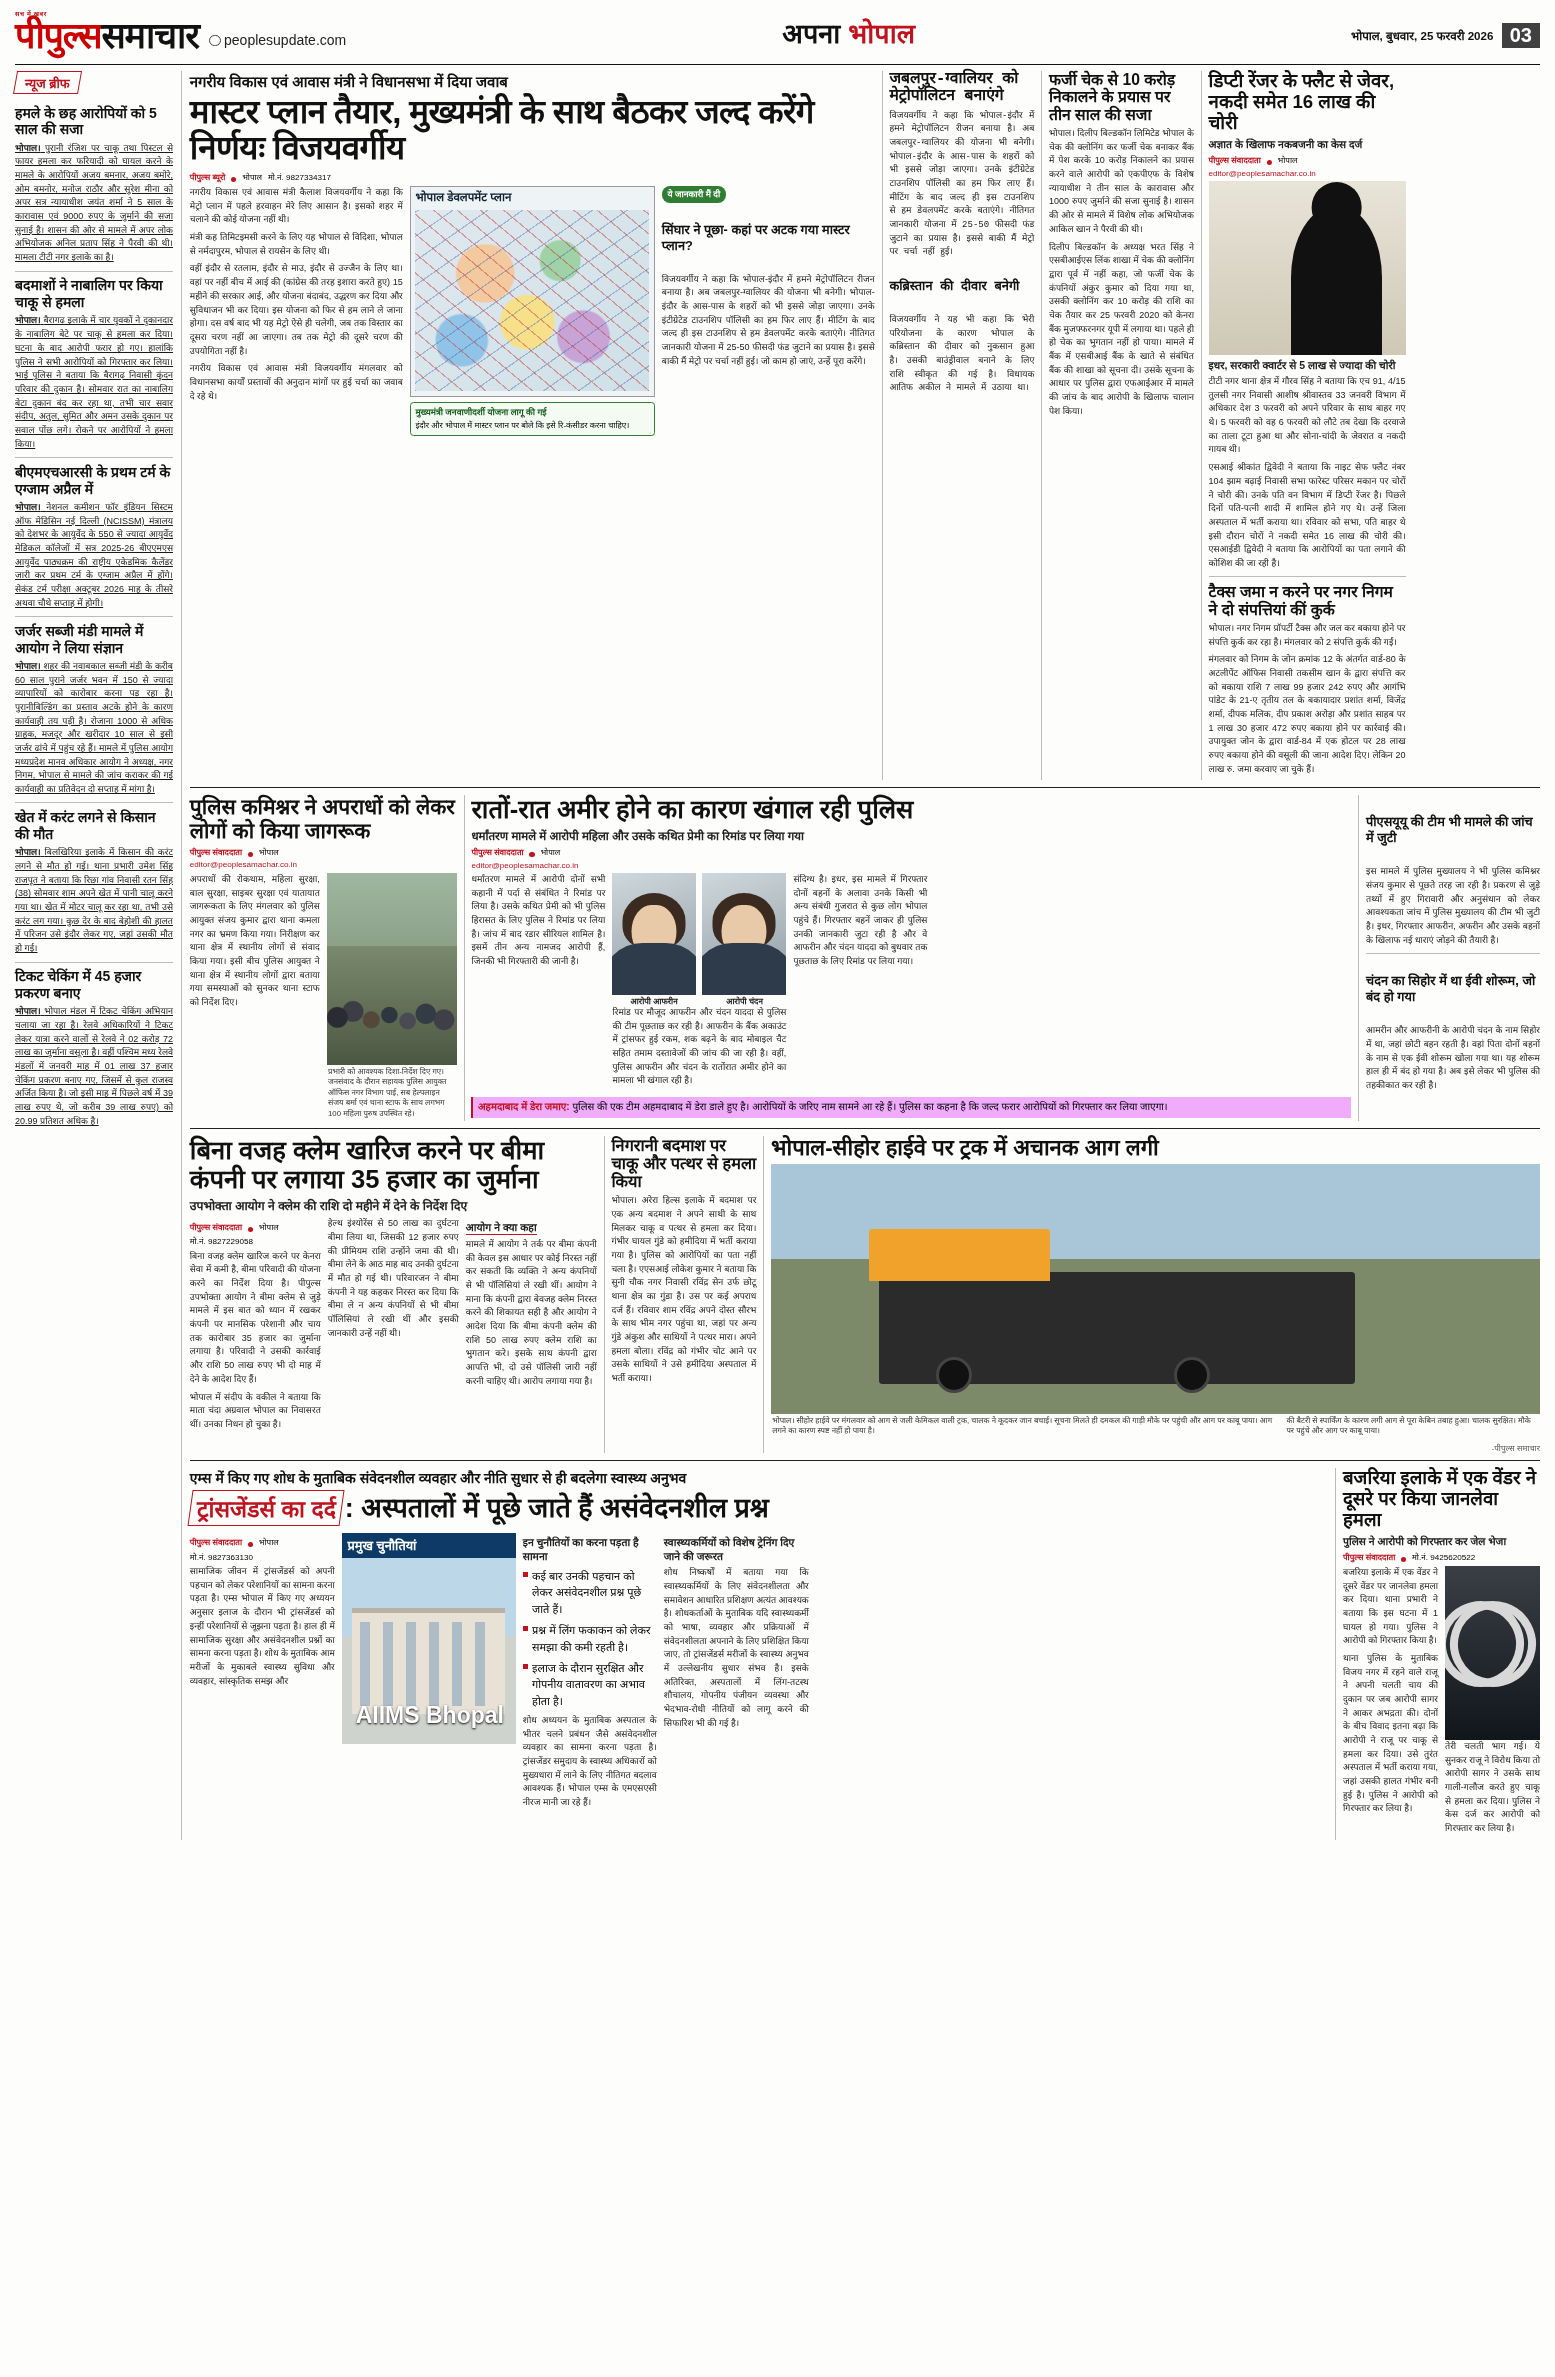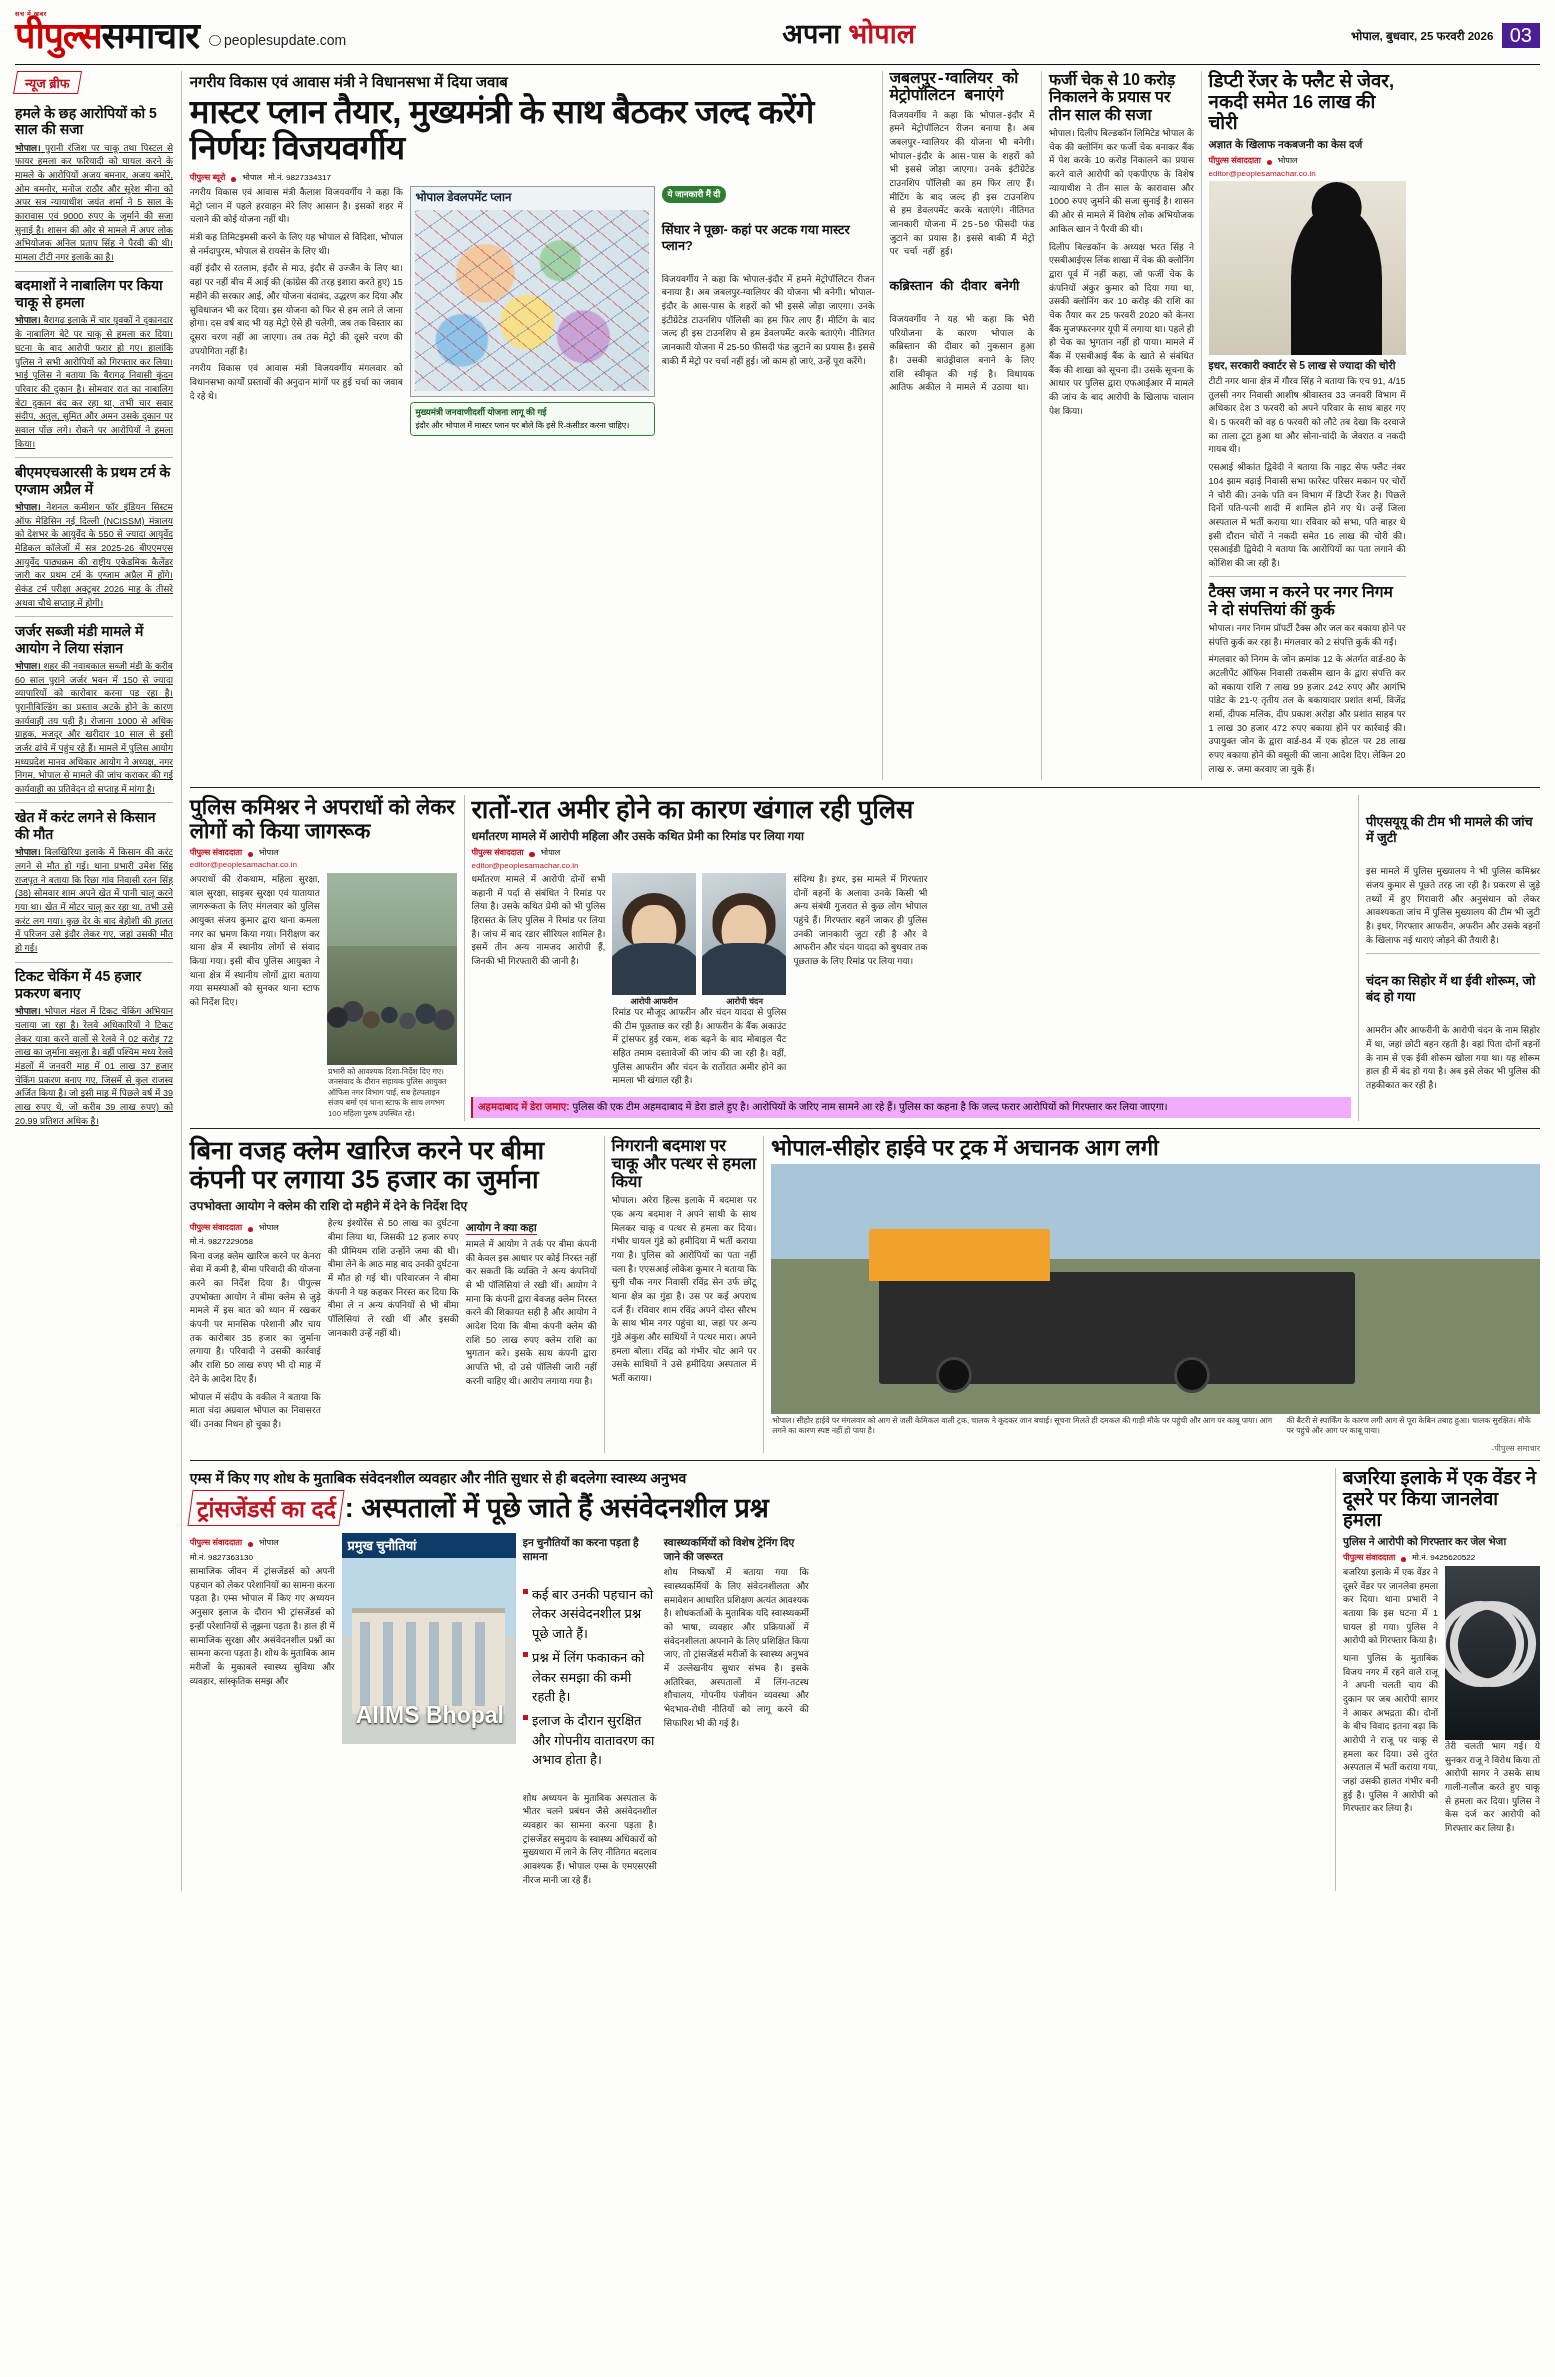--- a/index.html
+++ b/index.html
@@ -11,21 +11,21 @@
   .logo-tag{font-size:6.4px;color:#b11;letter-spacing:0.6px;margin-bottom:1.2px;font-weight:bold;}
   .logo-main{font-size:36px;font-weight:bold;color:#111;letter-spacing:-1.2px;}
   .logo-main .red{color:#c00;}
   .site{font-size:14px;color:#222;padding-bottom:5.8px;}
   .site .globe{display:inline-block;width:9.3px;height:9.3px;border:1.2px solid #444;border-radius:50%;margin-right:3.5px;vertical-align:-1.2px;}
   .mast-center{display:flex;align-items:center;gap:8.1px;padding-bottom:3.5px;}
   .mast-center .apna{font-size:27px;font-weight:bold;color:#111;}
   .mast-center .bhopal{font-size:27px;font-weight:bold;color:#c1121f;}
   .mast-right{display:flex;align-items:center;gap:8.1px;padding-bottom:5.8px;}
   .dateline{font-size:11.6px;color:#111;font-weight:bold;}
-  .pageno{background:#4c1d95;color:#fff;font-size:20px;font-weight:normal;padding:1.2px 8.1px;}
+  .pageno{background:#404040;color:#fff;font-size:20px;font-weight:bold;padding:1.2px 8.1px;}
   .grid{display:flex;gap:8.1px;margin-top:5.8px;}
   .col{box-sizing:border-box;}
   .c1{width:158px;}
   .c-main{flex:1;}
   .vrule{width:0.6px;background:#bbb;}
   h2.hl{font-weight:bold;color:#111;line-height:1.12;margin:0 0 3.5px 0;}
   .news-brief-tag{display:inline-block;border:1.2px solid #c1121f;color:#c1121f;font-weight:bold;font-size:12.8px;padding:1.7px 9.3px;transform:skewX(-10deg);margin-bottom:4.6px;}
   .news-brief-tag span{display:inline-block;transform:skewX(10deg);}
   .brief h3{font-size:14px;line-height:1.2;margin:5.8px 0 3.5px;color:#111;font-weight:bold;}
   .brief p{font-size:9px;line-height:1.5;margin:0 0 3.5px;text-align:justify;color:#222;text-decoration:underline;}
@@ -63,21 +63,21 @@
   .avatarbox{display:flex;gap:5.8px;}
   .avatar{width:50%;height:122px;background:linear-gradient(160deg,#cfd8dc,#8d9aa3);position:relative;overflow:hidden;}
   .avatar .head{position:absolute;left:50%;top:26%;width:45px;height:53px;background:#e8c9a8;border-radius:46%/52%;transform:translateX(-50%);}
   .avatar .hair{position:absolute;left:50%;top:16%;width:63px;height:56px;background:#3a2a20;border-radius:50% 50% 40% 40%;transform:translateX(-50%);}
   .avatar .body{position:absolute;left:50%;bottom:0;width:105px;height:52px;background:#2d3b4a;border-radius:41px 41px 0 0;transform:translateX(-50%);}
   .cap-center{text-align:center;font-size:8.1px;font-weight:bold;color:#222;}
   .title-script{font-size:27px;font-weight:bold;color:#111;line-height:1.1;}
   .redbox-title{display:inline-block;border:1.2px solid #c1121f;color:#c1121f;font-weight:bold;font-size:23px;padding:1.2px 5.8px;transform:skewX(-8deg);}
   .redbox-title span{display:inline-block;transform:skewX(8deg);}
   .bluebar{background:#0d3a66;color:#fff;font-size:12.8px;font-weight:bold;padding:3.5px 5.8px;}
-  .bullets{font-size:13px;line-height:1.5;padding-left:0;list-style:none;margin:22px 0;}
+  .bullets{font-size:11px;line-height:1.5;padding-left:0;list-style:none;margin:5px 0;}
   .bullets li{margin-bottom:4.6px;display:flex;gap:4.1px;}
   .bullets li:before{content:"";width:5.2px;height:5.2px;background:#c1121f;margin-top:4.1px;flex:0 0 5.2px;}
   .truckphoto{height:250px;background:linear-gradient(#a9c6d8 0 38%, #7d8a6a 38% 100%);position:relative;overflow:hidden;}
   .truck{position:absolute;left:14%;bottom:12%;width:62%;height:45%;background:#2b2b2b;border-radius:3.5px;}
   .truck:before{content:"";position:absolute;left:-2%;top:-38%;width:38%;height:46%;background:#f0a22a;border-radius:3.5px 3.5px 0 0;}
   .wheel{position:absolute;bottom:-9.3px;width:30px;height:30px;background:#111;border-radius:50%;border:3.5px solid #444;}
   .handphoto{height:174px;background:linear-gradient(#3a3f45,#11161b);position:relative;overflow:hidden;}
   .cuff{position:absolute;left:50%;top:45%;width:70px;height:70px;border:8.1px solid #d8d8d8;border-radius:50%;transform:translate(-50%,-50%) rotate(18deg);}
   .cuff2{left:38%;}
   .small{font-size:8.1px;}

